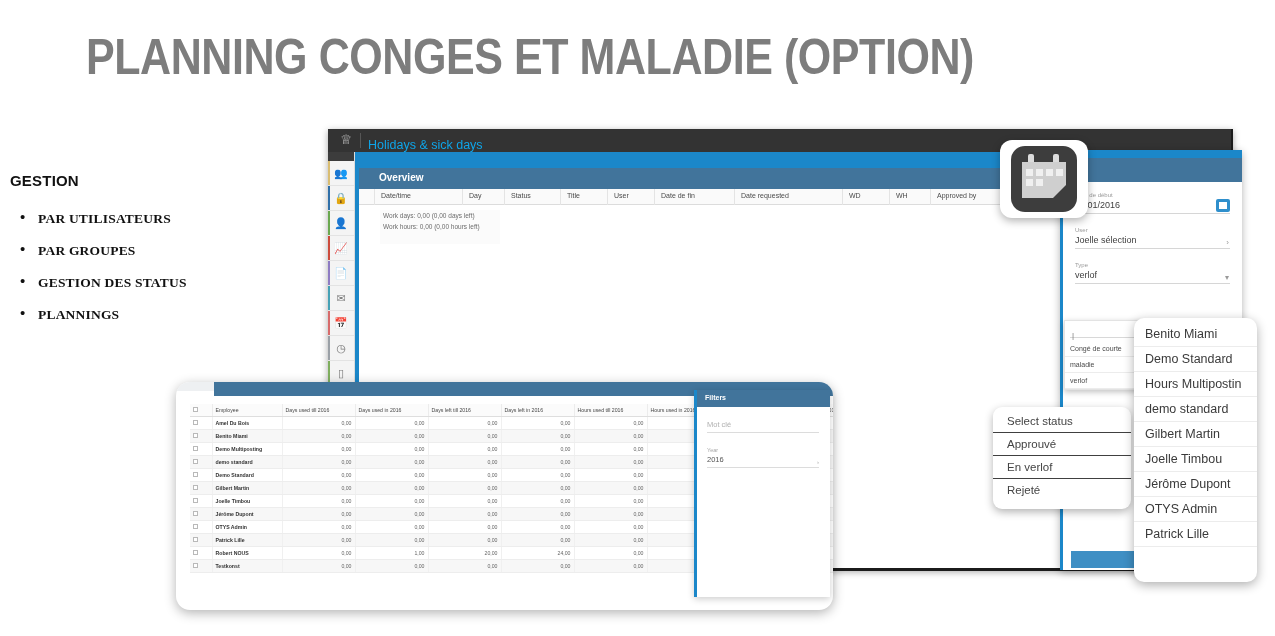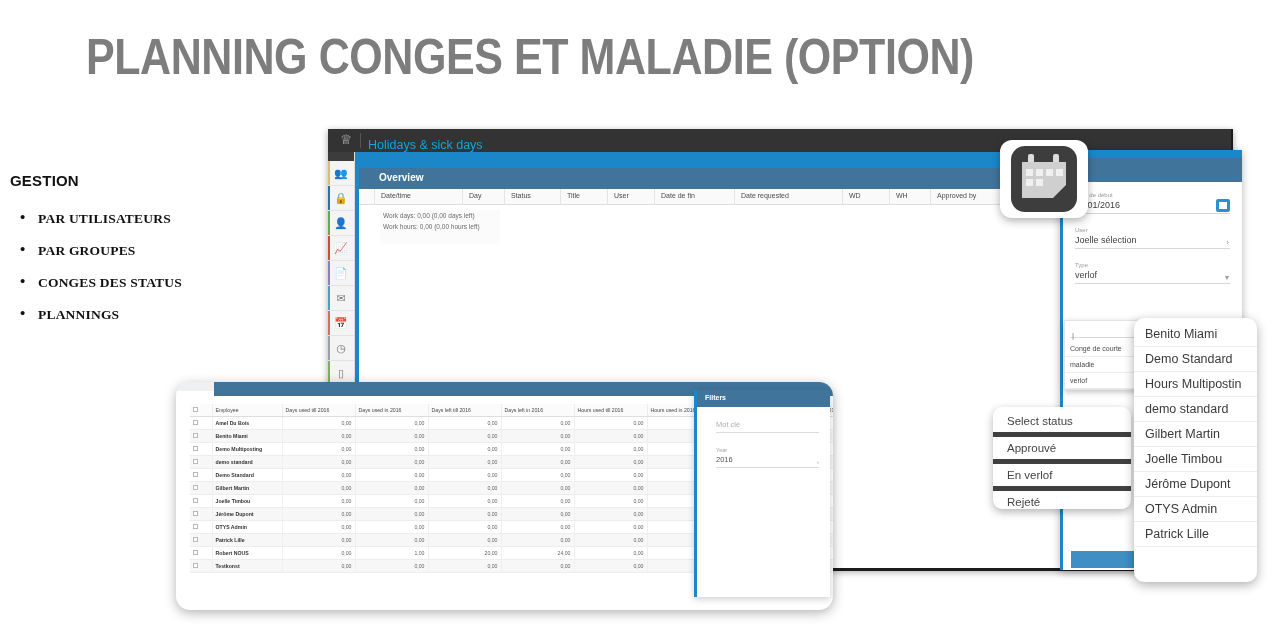--- a/index.html
+++ b/index.html
@@ -134,21 +134,21 @@
   }
 
   
   #status-popup {
     position:absolute; left:993px; top:407px; width:138px; height:102px;
     background:#ffffff; border-radius:9px; box-shadow:0 3px 9px rgba(0,0,0,.3);
     padding-top:3px;
   }
   #status-popup .sp-item {
     font-size:11.5px; color:#444; padding:5px 0 5px 14px;
-    border-bottom:5px solid #404040;
+    border-bottom:1px solid #404040;
   }
   #status-popup .sp-item:last-child { border-bottom:none; }
 
   
   #user-popup {
     position:absolute; left:1134px; top:318px; width:123px; height:264px;
     background:#ffffff; border-radius:10px; box-shadow:0 3px 11px rgba(0,0,0,.32);
     padding:4px 0 0 0; overflow:hidden;
   }
   #user-popup .up-item {
@@ -192,21 +192,21 @@
   
   #filters-panel {
     position:absolute; left:694px; top:390px; width:136px; height:207px;
     background:#ffffff; border-left:3px solid #1b87c9;
     box-shadow:0 2px 7px rgba(0,0,0,.2);
   }
   #filters-panel .fp-head { height:17px; background:#41749b; position:relative; }
   #filters-panel .fp-head span {
     position:absolute; left:8px; top:4px; font-size:7px; color:#fff; font-weight:bold;
   }
-  #filters-panel .fp-body { padding:13px 11px 0 19px; }
+  #filters-panel .fp-body { padding:13px 11px 0 10px; }
   .ffield { margin-bottom:14px; position:relative; }
   .ffield .flab { font-size:5.5px; color:#a6a6a6; margin-bottom:2px; }
   .ffield .fval {
     font-size:7.5px; color:#555; border-bottom:1px solid #dcdcdc; padding-bottom:3px; min-height:11px;
   }
   .ffield .fchev { position:absolute; right:0; bottom:3px; font-size:6px; color:#a6a6a6; }
 
   
   #emp-divider { position:absolute; left:694px; top:390px; width:1px; height:207px; background:#3b3b3b; }
 
@@ -242,21 +242,21 @@
 
 <div id="stage">
 
   <div class="slide-title">PLANNING CONGES ET MALADIE (OPTION)</div>
 
   <div class="left-col">
     <div class="left-head">GESTION</div>
     <ul class="bullets">
       <li>PAR UTILISATEURS</li>
       <li>PAR GROUPES</li>
-      <li>CONGES DES STATUS</li>
+      <li>GESTION DES STATUS</li>
       <li>PLANNINGS</li>
     </ul>
   </div>
 
   <div id="app-window">
 
     <div id="topbar">
       <div class="logo">♕</div>
       <div class="divider-v" style="left:32px;"></div>
       <div class="title">Holidays &amp; sick days</div>

